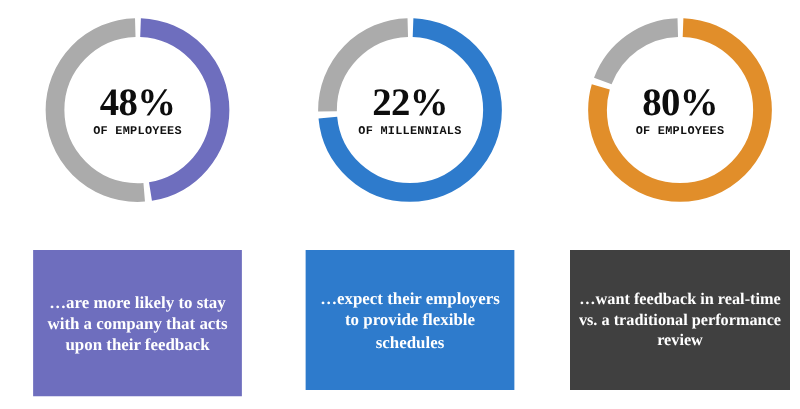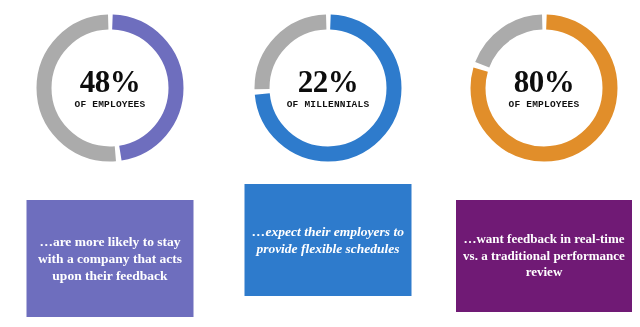--- a/index.html
+++ b/index.html
@@ -92,21 +92,21 @@
   .caption-text {
     font-family: "Liberation Serif", "DejaVu Serif", serif;
     font-weight: bold;
     font-size: 13.5px;
     line-height: 1.28;
     color: #ffffff;
     text-align: center;
     width: 100%;
   }
 
-  .col-1 .caption-box { width: 167px; height: 112px; top: 184px; font-style: italic; }
+  .col-1 .caption-box { width: 167px; height: 112px; top: 200px; }
   .col-2 .caption-box { width: 176px; height: 112px; top: 200px; }
   .col-2 .caption-text { font-size: 13px; }
 </style>
 </head>
 <body>
 
 <div id="infographic">
 
   <div class="column col-0">
     <div class="donut-wrap">
@@ -144,18 +144,18 @@
     <div class="donut-wrap">
       <svg class="donut-svg" viewBox="0 0 160 160">
         <circle cx="80" cy="80" r="66" fill="none" stroke="#ABABAB" stroke-width="15" transform="rotate(-90 80 80)" id="track-2" stroke-dasharray="77.9380460547705 336.7521842190822" stroke-dashoffset="-334.2521842190822"></circle>
         <circle cx="80" cy="80" r="66" fill="none" stroke="#E18E2A" stroke-width="15" transform="rotate(-90 80 80)" id="arc-2" stroke-dasharray="326.7521842190822 87.9380460547705" stroke-dashoffset="-2.5"></circle>
       </svg>
       <div class="donut-center">
         <div class="donut-pct">80%</div>
         <div class="donut-sub">OF EMPLOYEES</div>
       </div>
     </div>
-    <div class="caption-box" id="cap-2" style="background: #701a75;">
+    <div class="caption-box" id="cap-2" style="background: #404040;">
       <div class="caption-text">…want feedback in real-time vs. a traditional performance review</div>
     </div>
   </div>
 
 </div>
 
 </body></html>

